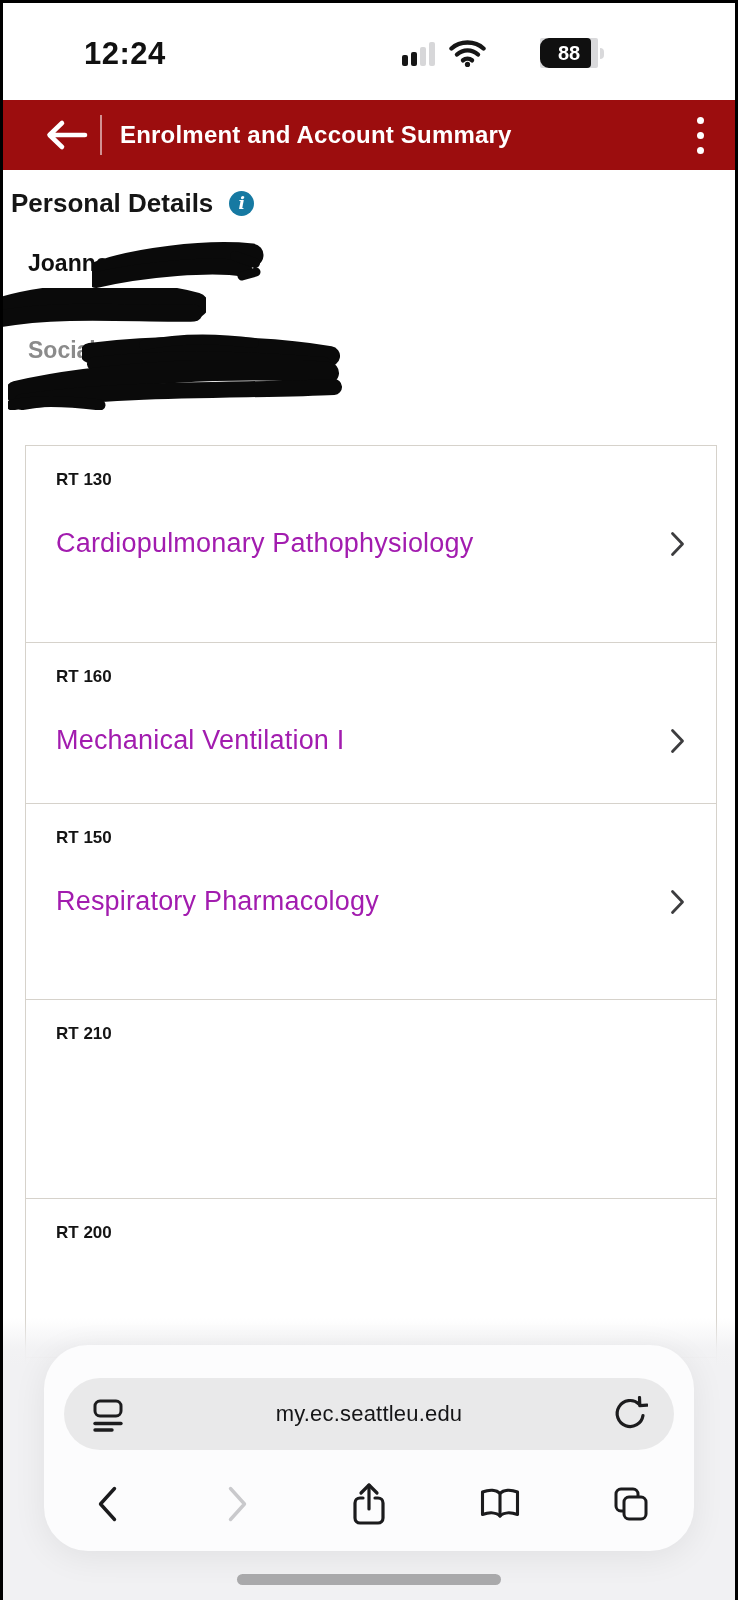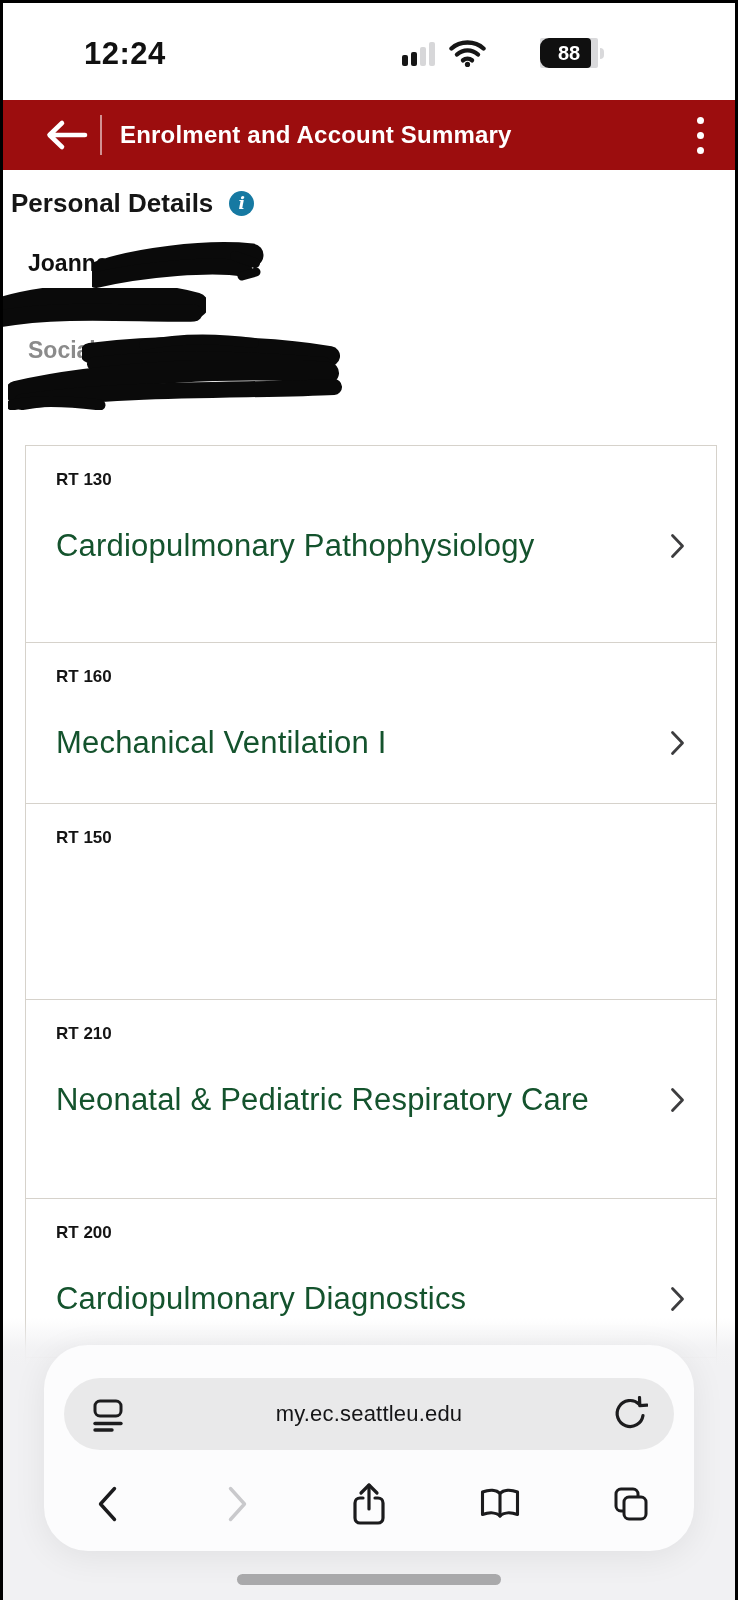--- a/index.html
+++ b/index.html
@@ -60,21 +60,21 @@
     padding:20px 30px 0 30px;cursor:pointer;}
   .card:first-child{margin-top:0;}
   .card-h-0{height:198px;}
   .card-h-1{height:162px;}
   .card-h-2{height:197px;}
   .card-h-3{height:200px;}
   .card-h-4{height:160px;}
   .card-h-5{height:120px;}
   .course-code{position:relative;display:inline-block;font-size:17px;font-weight:bold;color:#141414;margin-top:4px;}
   .course-row{display:flex;align-items:center;justify-content:space-between;margin-top:38px;}
-  .course-name{font-size:31px;color:#14532d;letter-spacing:.2px;}
+  .course-name{font-size:27px;color:#a21caf;letter-spacing:.2px;}
   .chev{flex:0 0 auto;}
   .code-squiggle{position:absolute;left:-8px;top:-4px;display:none;}
   .card.struck .code-squiggle{display:block;}
   .code-squiggle path{stroke:#0a0a0a;fill:none;stroke-linecap:round;}
 
   
   .bottom-scrim{position:absolute;left:0;top:1318px;width:738px;height:282px;z-index:10;
     background:linear-gradient(180deg,rgba(241,241,243,0) 0px,rgba(241,241,243,.9) 30px,#f1f1f3 48px);}
   .safari-panel{position:absolute;left:44px;top:1345px;width:650px;height:206px;background:#fcfcfd;
     border-radius:44px;z-index:11;box-shadow:0 6px 34px rgba(0,0,0,.07);}
@@ -188,46 +188,40 @@
         <path d="M3.5 3.5 L13.5 14 L3.5 24.5" stroke="#3d3d3f" stroke-width="2.8" fill="none" stroke-linecap="round" stroke-linejoin="round"></path>
       </svg>
     </div>
   </div>
 
   <div class="card card-h-2">
     <span class="course-code">
       
       <span class="code-text">RT 150</span>
     </span>
-  </div>
-
-  <div class="card card-h-3">
-    <span class="course-code">
-      
-      <span class="code-text">RT 210</span>
-    </span>
     <div class="course-row">
-      <span class="course-name">Neonatal &amp; Pediatric Respiratory Care</span>
+      <span class="course-name">Respiratory Pharmacology</span>
       <svg class="chev" width="17" height="28" viewBox="0 0 17 28">
         <path d="M3.5 3.5 L13.5 14 L3.5 24.5" stroke="#3d3d3f" stroke-width="2.8" fill="none" stroke-linecap="round" stroke-linejoin="round"></path>
       </svg>
     </div>
   </div>
 
+  <div class="card card-h-3">
+    <span class="course-code">
+      
+      <span class="code-text">RT 210</span>
+    </span>
+  </div>
+
   <div class="card card-h-4">
     <span class="course-code">
       
       <span class="code-text">RT 200</span>
     </span>
-    <div class="course-row">
-      <span class="course-name">Cardiopulmonary Diagnostics</span>
-      <svg class="chev" width="17" height="28" viewBox="0 0 17 28">
-        <path d="M3.5 3.5 L13.5 14 L3.5 24.5" stroke="#3d3d3f" stroke-width="2.8" fill="none" stroke-linecap="round" stroke-linejoin="round"></path>
-      </svg>
-    </div>
   </div>
 
   <div class="card card-h-5 struck">
     <span class="course-code">
       <svg class="code-squiggle" width="168" height="40" viewBox="0 0 168 40">
         <path d="M4 24 q 11 -13 22 -3 t 22 -2 t 22 0 t 22 2 t 22 -3 t 22 1 t 22 0" stroke-width="5.5"></path>
         <path d="M2 28 q 15 -10 30 -3 t 28 0 t 28 -3" stroke-width="4"></path>
         <path d="M6 19 L 64 15" stroke-width="8"></path>
       </svg>
       <span class="code-text">NURS 256</span>

